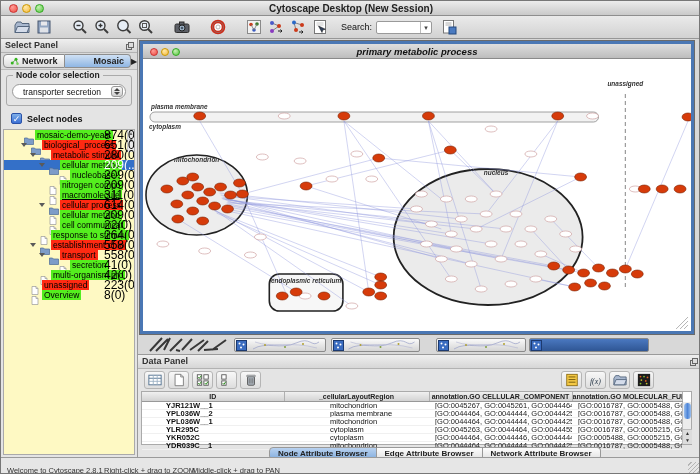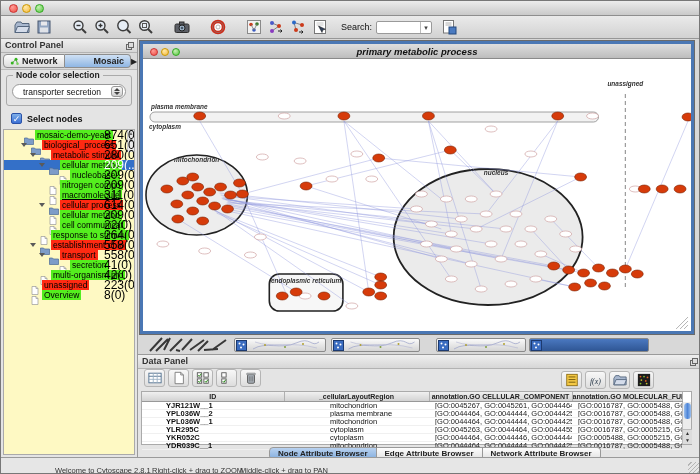--- a/index.html
+++ b/index.html
@@ -73,21 +73,21 @@
   .frame-canvas{position:relative;width:548px;height:272px;background:#fff;}
   .frame-canvas svg{display:block;width:548px;height:272px;}
   .min-strip{position:absolute;left:0;top:298px;width:563px;height:16px;}
   .chip{position:absolute;top:1px;height:14px;background:linear-gradient(#fafafa,#d4d4d4);border:1px solid #8a8a8a;border-radius:2px;display:flex;align-items:center;overflow:hidden;}
   .chip.solid{background:linear-gradient(#4a78c0,#2f5694);}
   .chip svg.mini{height:12px;}
   .chip .chip-ic{margin:0 1px;}
   .ink{position:absolute;left:8px;top:0;}
   
   .data-panel{position:absolute;left:137px;top:353px;width:563px;height:103px;background:#e4e4e4;border-top:1px solid #9a9a9a;}
-  .dp-toolbar{height:22px;display:flex;padding:0 6px;position:relative;}
+  .dp-toolbar{height:22px;display:flex;align-items:center;padding:0 6px;position:relative;}
   .dp-btn{width:21px;height:18px;display:flex;align-items:center;justify-content:center;border:1px solid #b5b5b5;border-radius:3px;background:linear-gradient(#f8f8f8,#ddd);margin-right:3px;}
   .dp-btn svg{width:14px;height:14px;}
   .dp-right{position:absolute;right:44px;top:2px;display:flex;}
   .dp-table-wrap{position:absolute;left:3px;top:36px;width:551px;height:54px;background:#fff;border:1px solid #aaa;}
   table.dp{border-collapse:collapse;table-layout:fixed;width:540px;font-size:7.5px;}
   table.dp th{height:9px;background:linear-gradient(#f0f0f0,#d2d2d2);border-right:1px solid #b0b0b0;border-bottom:1px solid #999;
     font-size:7px;font-weight:bold;color:#222;text-align:center;padding:0;overflow:hidden;white-space:nowrap;}
   table.dp td{height:7.2px;line-height:7px;border-bottom:1px solid #f0f0f0;color:#111;overflow:hidden;white-space:nowrap;padding:0;}
   table.dp td.c0{font-weight:bold;padding-left:24px;}
   table.dp td.c1{padding-left:46px;}
@@ -96,33 +96,34 @@
   .dp-thumb{position:absolute;left:1px;top:1px;width:7px;height:16px;border-radius:4px;background:linear-gradient(90deg,#9cc0ee,#4f86d8,#9cc0ee);}
   .dp-arrows{position:absolute;left:0;bottom:0;width:9px;font-size:5px;color:#333;text-align:center;line-height:7px;background:#dcdcdc;border-top:1px solid #bbb;}
   .dp-tabs{position:absolute;left:131px;top:92px;height:13px;display:flex;}
   .dp-tab{height:13px;border:1px solid #999;border-left:none;background:linear-gradient(#fdfdfd,#e2e2e2);
     font-size:8px;font-weight:bold;color:#222;display:flex;align-items:center;padding:0 8px;}
   .dp-tab:first-child{border-left:1px solid #999;border-radius:4px 0 0 4px;}
   .dp-tab:last-child{border-radius:0 4px 4px 0;}
   .dp-tab.selected{background:linear-gradient(#b9d2f0,#84aede);}
   
   .statusbar{position:absolute;left:0;top:456px;width:700px;height:18px;background:#e6e6e6;border-top:1px solid #9a9a9a;}
-  .status-item{position:absolute;top:8px;font-size:7.5px;color:#333;margin-left:48px;}
+  .status-item{position:absolute;top:8px;font-size:7.5px;color:#333;}
   .grip{position:absolute;right:1px;bottom:1px;width:12px;height:12px;
     background:repeating-linear-gradient(135deg,transparent,transparent 2px,#b5b5b5 2px,#b5b5b5 3px);}
 </style>
 </head>
 <body>
 
 <div class="window">
 
   <div class="titlebar">
     <span class="tl red"></span>
     <span class="tl yellow"></span>
     <span class="tl green"></span>
+    <span class="wtitle">Cytoscape Desktop (New Session)</span>
   </div>
 
   <div class="toolbar" id="main-toolbar">
     <span id="tb-left" style="display:flex;align-items:center;">
         <span style="width: 10px;"></span>
         <span class="tb-btn">
           <svg viewBox="0 0 16 16" width="16" height="16">
             <path d="M1,6 l2,-3 h4 l1,1.5 h7 v9 H1 z" fill="#a9b8cf" stroke="#54667e"></path>
             <path d="M1,13.5 L3.5,7.5 h12 l-2.5,6 z" fill="#d4dcea" stroke="#54667e"></path>
           </svg>
@@ -231,21 +232,21 @@
             <line x1="4.5" y1="4" x2="10.5" y2="4" stroke="#999" stroke-width="0.8"></line>
             <line x1="4.5" y1="6" x2="10.5" y2="6" stroke="#999" stroke-width="0.8"></line>
             <rect x="8" y="8" width="7" height="7" fill="#4a7ac0" stroke="#23487e"></rect>
           </svg>
         </span>
       </span>
   </div>
 
   <div class="control-panel">
     <div class="panel-header">
-      <span>Control Panel</span>
+      <span>Select Panel</span>
       <svg class="float-icon" viewBox="0 0 8 8">
           <rect x="0.5" y="2.5" width="5" height="5" fill="none" stroke="#666"></rect>
           <rect x="2.5" y="0.5" width="5" height="5" fill="#ddd" stroke="#666"></rect>
         </svg>
     </div>
     <div class="cp-tabs">
       <span class="cp-tab first">
         <svg width="9" height="9" viewBox="0 0 12 12" style="margin-right:3px;">
             <line x1="3" y1="8" x2="8" y2="3" stroke="#2a8a1a" stroke-width="1"></line>
             <line x1="8" y1="3" x2="10" y2="9" stroke="#2a8a1a" stroke-width="1"></line>

